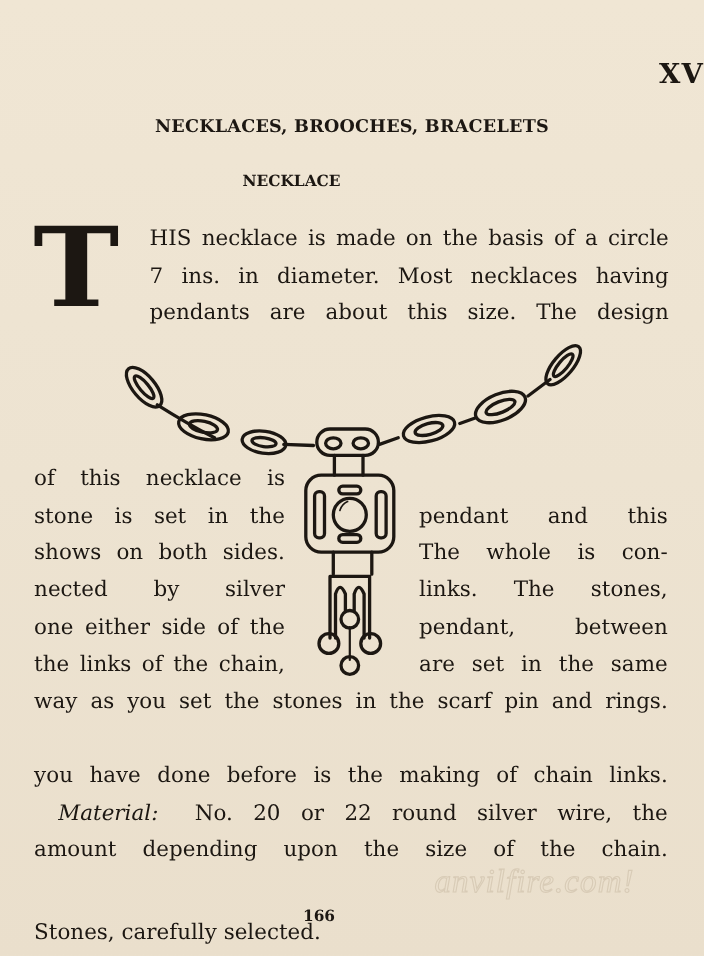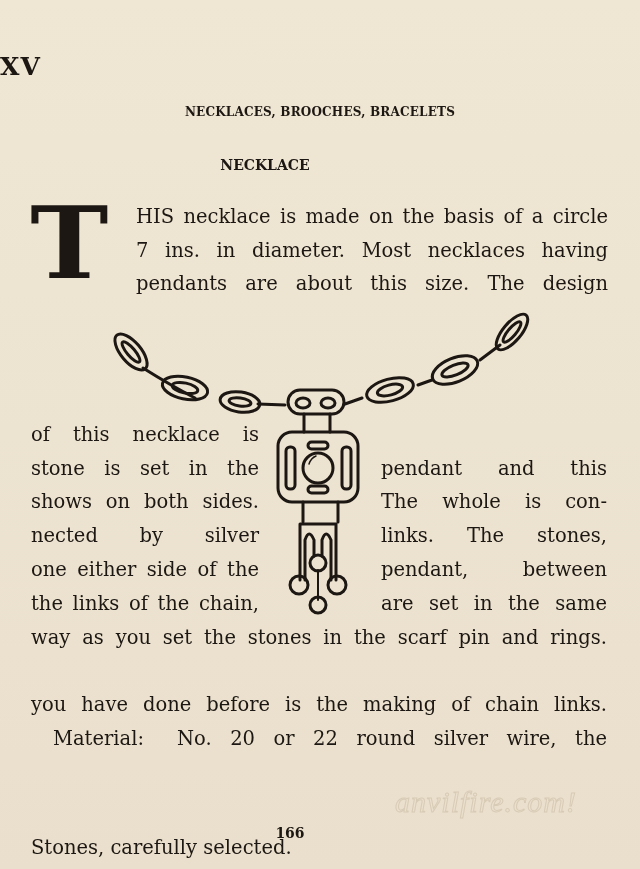--- a/index.html
+++ b/index.html
@@ -6,26 +6,26 @@
   body {
     width: 640px; height: 869px; overflow: hidden;
     background: #efe5d3;
     background-image: linear-gradient(180deg, #f0e6d4 0%, #ede3d1 50%, #eadfcc 100%);
     position: relative;
     font-family: "DejaVu Serif", "Liberation Serif", serif;
     color: #1c1712;
   }
   .page { position: absolute; inset: 0; }
   .chapter-num {
-    position: absolute; top: 52px; left: 0; width: 640px; text-align: left;
+    position: absolute; top: 52px; left: 0; width: 640px; text-align: right;
     font-weight: bold; font-size: 25px; letter-spacing: 1px;
   }
   .chapter-title {
     position: absolute; top: 105px; left: 0; width: 640px; text-align: center;
-    font-weight: bold; font-size: 12px; letter-spacing: 0.2px;
+    font-weight: bold; font-size: 16px; letter-spacing: 0.2px;
   }
   .section-title {
     position: absolute; top: 157px; left: 0; width: 530px; text-align: center;
     font-weight: bold; font-size: 14px;
   }
   .line {
     position: absolute; font-size: 19.5px; line-height: 24px; white-space: nowrap;
     text-align: justify; text-align-last: justify;
   }
   .dropcap {
@@ -37,21 +37,21 @@
   .watermark {
     position: absolute; left: 395px; top: 785px;
     font-family: "Liberation Serif", serif; font-style: italic;
     font-size: 30px; color: transparent;
     -webkit-text-stroke: 1px #d8cbb6; letter-spacing: 1px;
   }
   .pagenum {
     position: absolute; top: 825px; left: 0; width: 580px; text-align: center;
     font-weight: bold; font-size: 14px;
   }
-  .ital { }
+  .ital { font-style: italic; }
 </style>
 </head>
 <body>
 
 <div class="page">
 
   <div class="chapter-num">XV</div>
   <div class="chapter-title">NECKLACES, BROOCHES, BRACELETS</div>
   <div class="section-title">NECKLACE</div>
 
@@ -114,18 +114,19 @@
   <div class="line" style="left:381px; top:490px; width:226px;">The whole is con-</div>
   <div class="line" style="left:381px; top:524px; width:226px;">links.  The stones,</div>
   <div class="line" style="left:381px; top:558px; width:226px;">pendant, between</div>
   <div class="line" style="left:381px; top:592px; width:226px;">are set in the same</div>
 
   <div class="line" style="left:31px; top:626px; width:576px;">way as you set the stones in the scarf pin and rings.</div>
   <div class="line" style="left:31px; top:693px; width:576px;">you have done before is the making of chain links.</div>
 
   <div class="line ital" style="left:53px; top:727px;">Material:</div>
   <div class="line" style="left:177px; top:727px; width:430px;">No. 20 or 22 round silver wire, the</div>
+  <div class="line" style="left:31px; top:760px; width:576px;">amount depending upon the size of the chain.</div>
   <div class="line" style="left:31px; top:836px; text-align:left; text-align-last:left;">Stones, carefully selected.</div>
 
   <div class="watermark">anvilfire.com!</div>
 
   <div class="pagenum">166</div>
 </div>
 
 </body></html>

